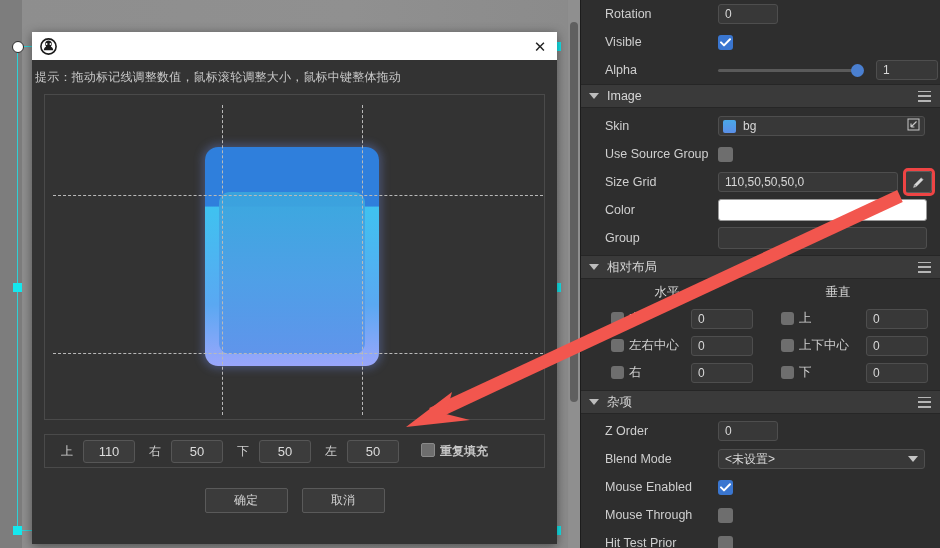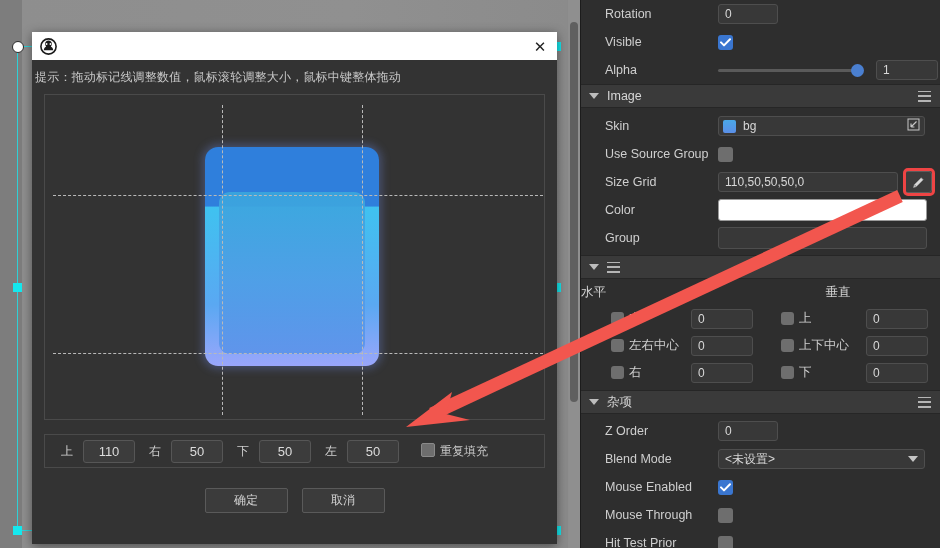--- a/index.html
+++ b/index.html
@@ -50,21 +50,21 @@
 
   
   .vals{margin:14px 12px 0;border:1px solid #4a4a4a;height:34px;display:flex;align-items:center;
     padding:0 10px;box-sizing:border-box;gap:6px;}
   .vals .lbl{color:#cfcfcf;font-size:12px;margin:0 4px 0 8px;}
   .vals .lbl:first-child{margin-left:6px;}
   .vals input.num{width:46px;height:19px;background:#3c3c3c;border:1px solid #565656;border-radius:3px;
     color:#dcdcdc;font-size:13px;text-align:center;font-family:inherit;outline:none;}
   .cb{width:12px;height:12px;border-radius:2px;background:#6e6e6e;border:1px solid #8a8a8a;
     display:inline-block;vertical-align:middle;}
-  .vals .cbwrap{display:flex;align-items:flex-start;gap:5px;margin-left:16px;}
+  .vals .cbwrap{display:flex;align-items:flex-start;gap:5px;margin-left:16px;font-weight:bold;}
   .vals .cbwrap span{color:#c7c7c7;font-size:12px;}
 
   .dlg-buttons{display:flex;justify-content:center;gap:14px;margin-top:20px;}
   .btn{width:83px;height:25px;background:#3b3b3b;border:1px solid #5a5a5a;border-radius:2px;
     color:#d2d2d2;font-size:12px;display:flex;align-items:center;justify-content:center;cursor:pointer;
     font-family:inherit;}
 
   
   .panel{position:absolute;left:580px;top:0;width:360px;height:548px;background:#2e2e2e;
     border-left:1px solid #1c1c1c;overflow:hidden;}
@@ -95,21 +95,21 @@
   .skin-name{color:#d8d8d8;font-size:12px;flex:1 1 auto;}
 
   .edit-btn{width:26px;height:20px;background:#3d3d3d;border:1px solid #5c5c5c;border-radius:3px;
     display:flex;align-items:center;justify-content:center;}
   .edit-highlight{position:absolute;border:3px solid #ef4444;border-radius:5px;box-sizing:border-box;}
 
   .color-field{height:20px;background:#ffffff;border:1px solid #9a9a9a;border-radius:3px;}
   .group-field{height:20px;background:#383838;border:1px solid #4e4e4e;border-radius:3px;}
 
   .rl-head{height:26px;display:flex;align-items:center;}
-  .rl-head .c1{width:172px;text-align:left;color:#d6d6d6;font-size:12.5px;}
+  .rl-head .c1{width:172px;text-align:center;color:#d6d6d6;font-size:12.5px;}
   .rl-head .c2{width:170px;text-align:center;color:#d6d6d6;font-size:12.5px;}
   .rl-row{height:27px;display:flex;align-items:center;}
   .rl-cell{display:flex;align-items:center;}
   .rl-cell .mini{width:13px;height:13px;border-radius:3px;background:#6e6e6e;margin-right:5px;}
   .rl-cell .t{color:#cfcfcf;font-size:12.5px;}
 
   .dd{height:20px;background:#383838;border:1px solid #4e4e4e;border-radius:3px;display:flex;
     align-items:center;padding:0 6px;box-sizing:border-box;}
   .dd .ddv{color:#d8d8d8;font-size:12px;flex:1 1 auto;}
   .caret{width:0;height:0;border-left:5px solid transparent;border-right:5px solid transparent;
@@ -259,20 +259,21 @@
       <span class="color-field" style="width:207px;"></span>
     </div>
 
     <div class="prow">
       <span class="pl">Group</span>
       <span class="group-field" style="width:207px;"></span>
     </div>
 
     <div class="sect" style="margin-top:3px;">
       <span class="tri"></span>
+      <span class="sname">相对布局</span>
       <span class="burger">
           <i></i>
           <i></i>
           <i></i>
         </span>
     </div>
 
     <div class="rl-head">
       <span class="c1">水平</span>
       <span class="c2">垂直</span>

